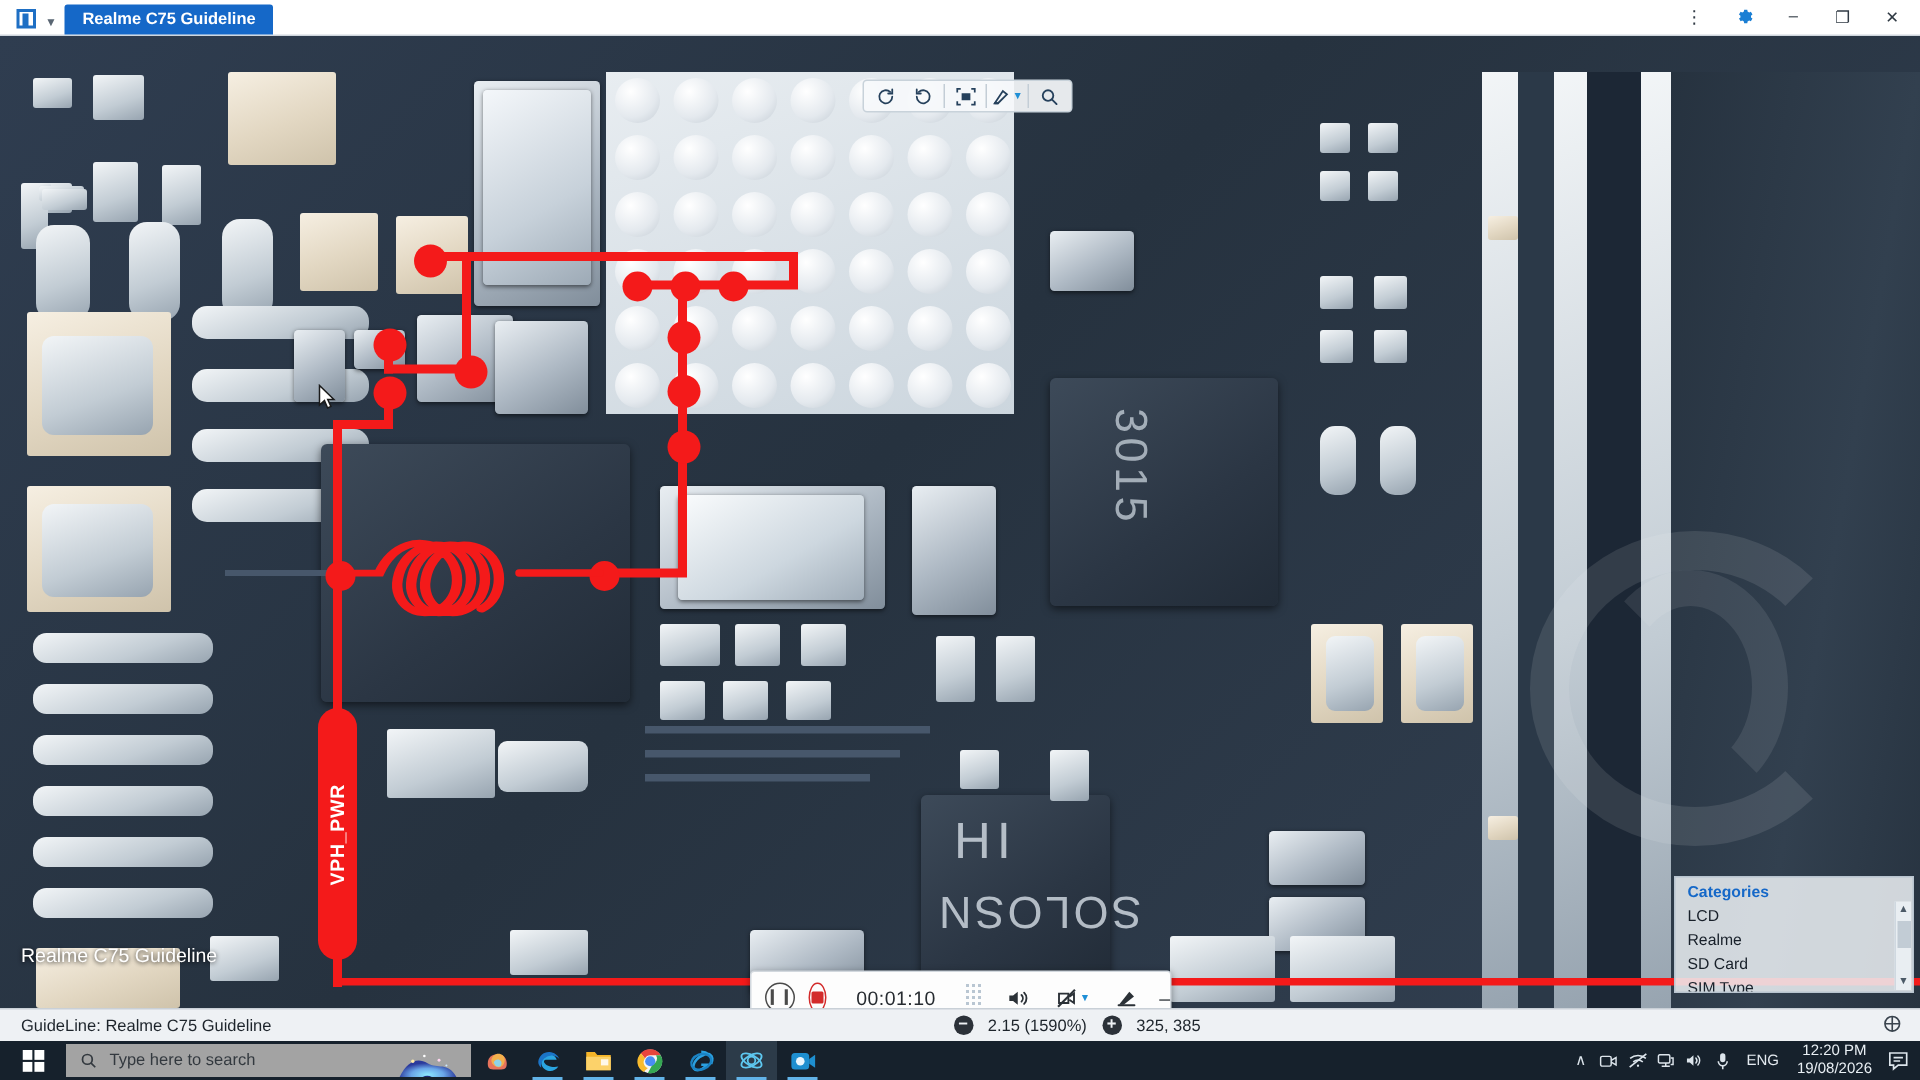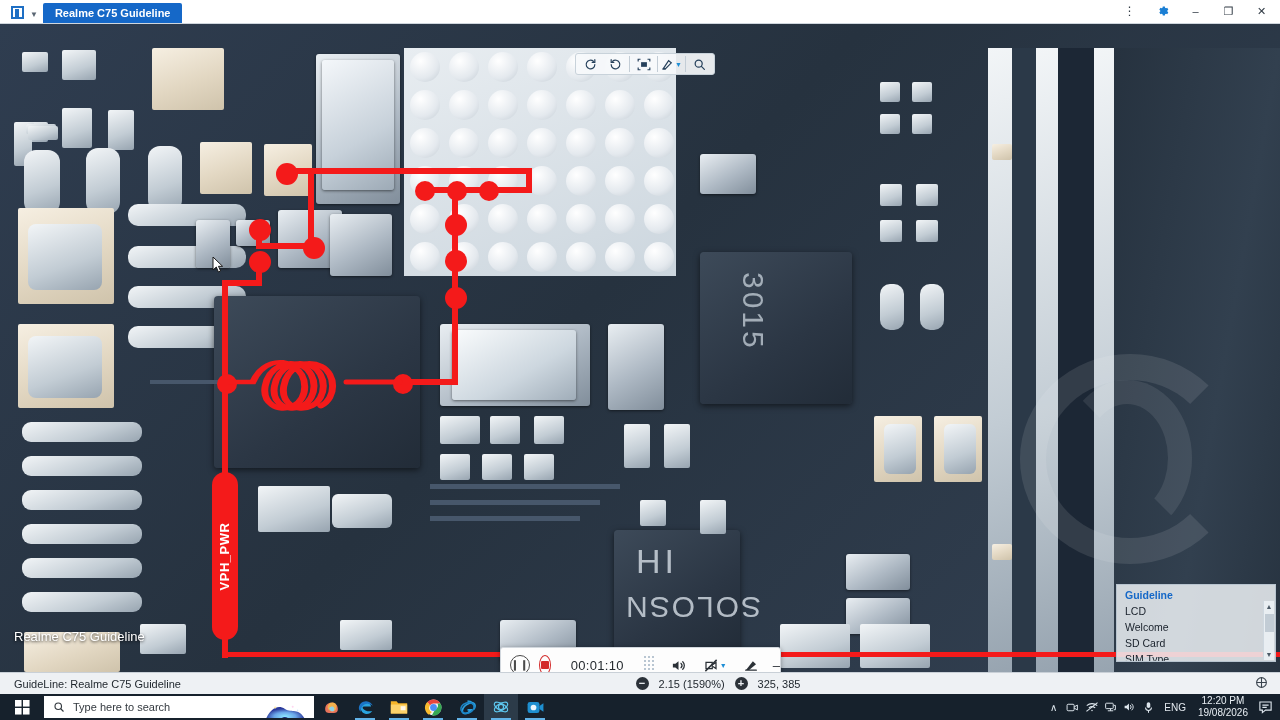--- a/index.html
+++ b/index.html
@@ -148,21 +148,21 @@
   #coord-val{ margin-left:10px; }
   #status-right-icon{ margin-right:12px; color:#3a444e; }
 
   
   #taskbar{
     position:absolute; left:0; top:694px; width:1280px; height:26px;
     background:#16212c; display:flex; align-items:center;
   }
   #start-btn{ width:44px;height:26px;display:flex;align-items:center;justify-content:center; }
   #search-box{
-    width:270px;height:22px;background:#ffffff;display:flex;align-items:center;
+    width:270px;height:22px;background:#a3a3a3;display:flex;align-items:center;
     padding-left:9px; position:relative; overflow:hidden;
   }
   #search-text{ font-size:11px;color:#33393f;margin-left:8px; }
   #cortana{ position:absolute; right:8px; bottom:-6px; width:42px;height:26px; }
   .tb-icon{ width:34px;height:26px;display:flex;align-items:center;justify-content:center;
             position:relative; }
   .tb-icon.open:after{ content:"";position:absolute;bottom:0;left:7px;width:20px;height:2px;
                        background:#62b3e8; }
   .tb-icon.active{ background:#2c3b49; }
   #tray{ margin-left:auto; display:flex; align-items:center; height:26px; padding-right:4px; }
@@ -495,23 +495,23 @@
     <div class="rc-icon">
       <svg width="16" height="15" viewBox="0 0 24 24" fill="none" stroke="#2b3137" stroke-width="2" stroke-linecap="round">
         <path d="M4 19 L15 5 L20 10 L9 19 Z" fill="#2b3137" stroke="none"></path>
         <path d="M3.5 19.5 L20.5 19.5"></path>
       </svg>
     </div>
     <div class="rc-icon" style="margin-left:14px;font-size:13px;">–</div>
   </div>
 
   <div id="categories">
-    <div id="cat-title">Guideline</div>
+    <div id="cat-title">Categories</div>
     <div class="cat-item">LCD</div>
-    <div class="cat-item">Welcome</div>
+    <div class="cat-item">Realme</div>
     <div class="cat-item">SD Card</div>
     <div class="cat-item">SIM Type</div>
     <div id="cat-scroll">
       <div class="cat-arrow">▲</div>
       <div id="cat-thumb"></div>
       <div class="cat-arrow" style="position:absolute;bottom:0;left:0;right:0;">▼</div>
     </div>
   </div>
 </div>
 

